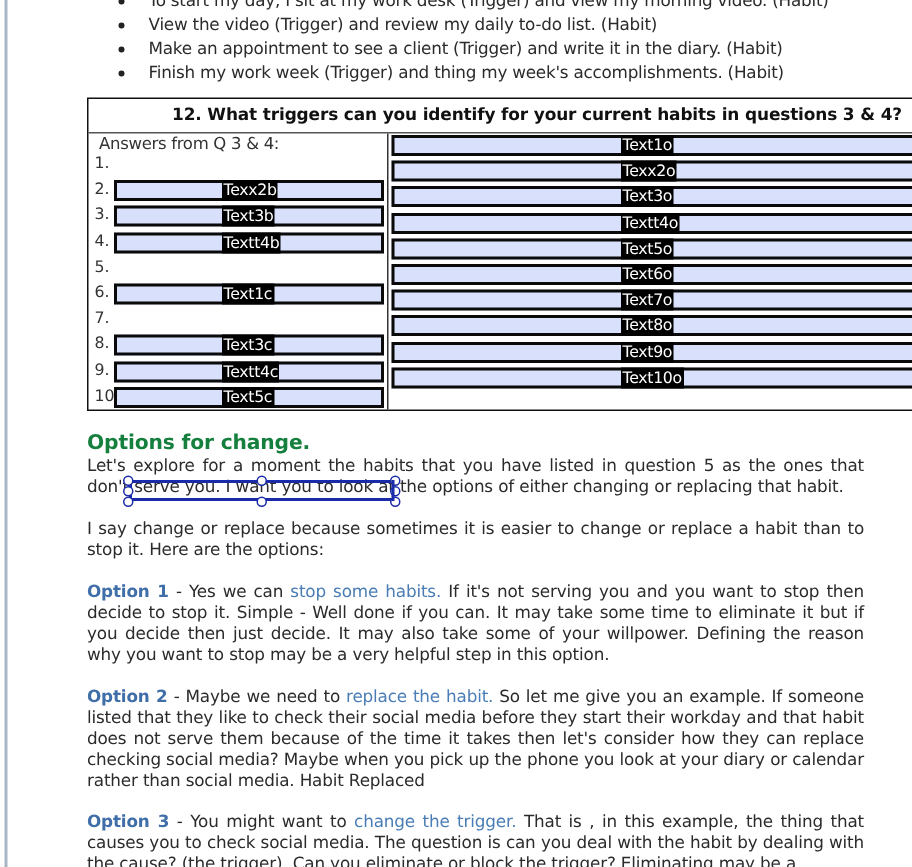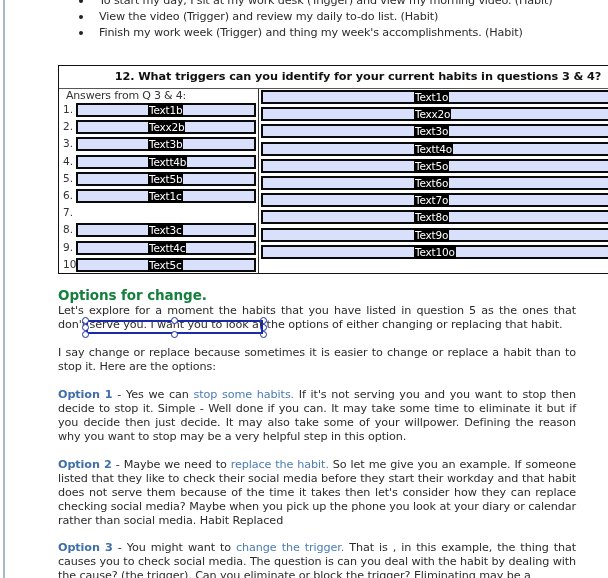--- a/index.html
+++ b/index.html
@@ -41,33 +41,31 @@
   .handle { position:absolute; width:5px; height:5px; border:1.5px solid #1a2aa8; border-radius:50%; background:#fff; }
 </style>
 </head>
 <body>
 
 <div class="page-edge"></div>
 
 <ul class="bullets">
   <li>To start my day, I sit at my work desk (Trigger) and view my morning video. (Habit)</li>
   <li>View the video (Trigger) and review my daily to-do list. (Habit)</li>
+  <li>Make an appointment to see a client (Trigger) and write it in the diary. (Habit)</li>
   <li>Finish my work week (Trigger) and thing my week's accomplishments. (Habit)</li>
 </ul>
 
 <div class="qtable">
   <div class="qtitle">12.  What triggers can you identify for your current habits in questions 3 &amp; 4?</div>
   <div class="qbody">
     <div class="col-left">
       <div class="col-head">Answers from Q 3 &amp; 4:</div>
       <div class="row">
           <span class="rownum">1.</span>
-          <div class="field">
-            <span class="flabel">Text1b</span>
-          </div>
         </div>
       <div class="row">
           <span class="rownum">2.</span>
           <div class="field">
             <span class="flabel">Texx2b</span>
           </div>
         </div>
       <div class="row">
           <span class="rownum">3.</span>
           <div class="field">
@@ -75,23 +73,20 @@
           </div>
         </div>
       <div class="row">
           <span class="rownum">4.</span>
           <div class="field">
             <span class="flabel">Textt4b</span>
           </div>
         </div>
       <div class="row">
           <span class="rownum">5.</span>
-          <div class="field">
-            <span class="flabel">Text5b</span>
-          </div>
         </div>
       <div class="row">
           <span class="rownum">6.</span>
           <div class="field">
             <span class="flabel">Text1c</span>
           </div>
         </div>
       <div class="row">
           <span class="rownum">7.</span>
         </div>

